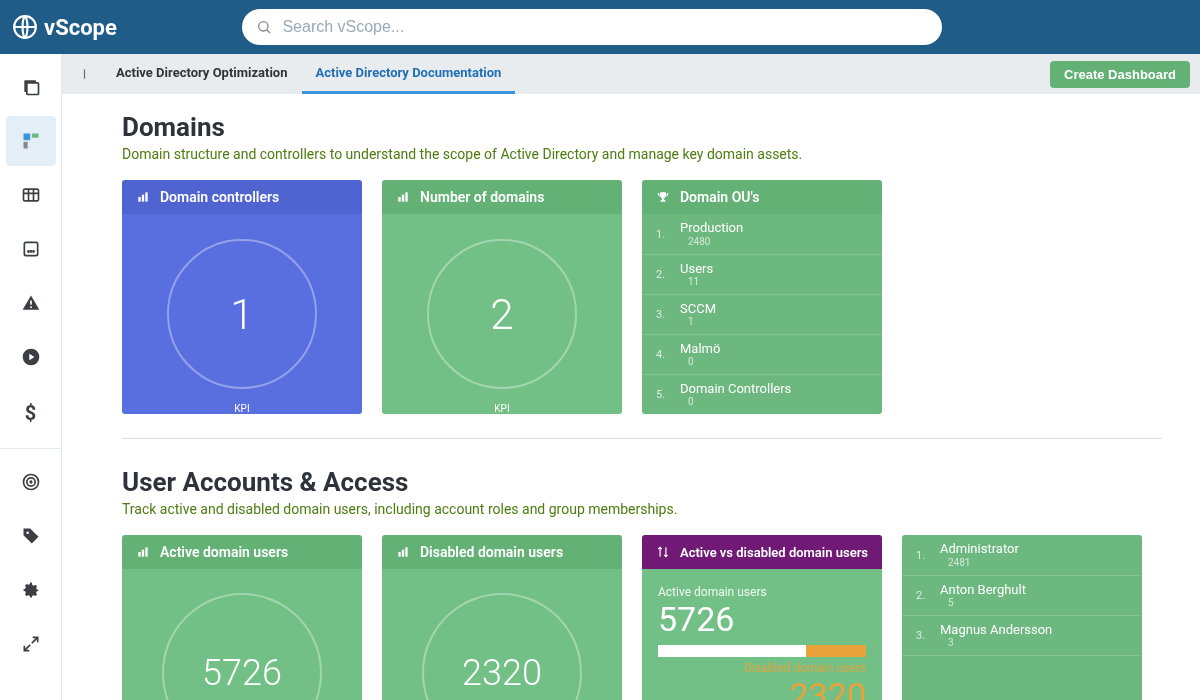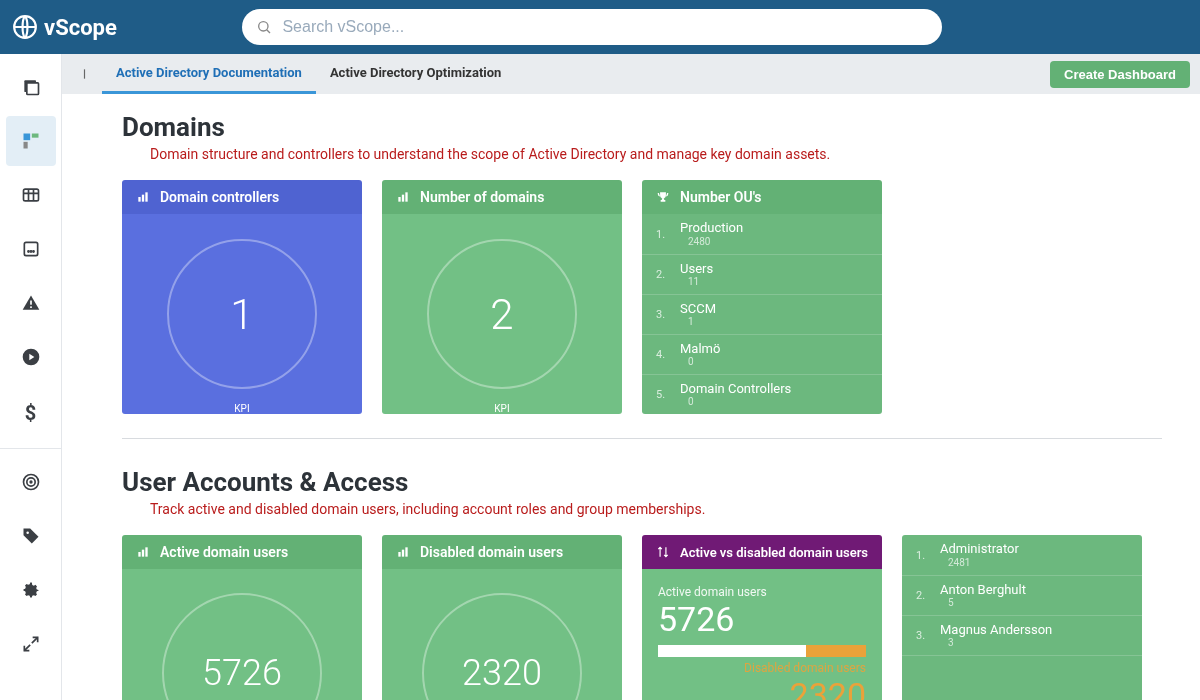--- a/index.html
+++ b/index.html
@@ -26,21 +26,21 @@
   
   .main { flex: 1; display: flex; flex-direction: column; overflow: hidden; }
   .tabsbar { height: 40px; background: #e9ecef; display: flex; align-items: stretch; padding-left: 12px; position:relative; }
   .tabsbar .tabsort { width:28px; display:flex; align-items:center; justify-content:center; color:#666; }
   .tab { display: flex; align-items: center; padding: 0 14px; font-size: 13px; font-weight: 700; color: #333; cursor: pointer; border-bottom: 3px solid transparent; }
   .tab.active { color: #1f6fb6; border-bottom-color: #3a96d8; }
   .createbtn { margin-left: auto; margin-right: 10px; align-self: center; background: #63b175; color: #fff; border: none; border-radius: 4px; padding: 6px 14px; font-size: 13px; font-weight: 600; cursor: pointer; }
   
   .content { flex: 1; overflow-y: auto; padding: 18px 38px 40px 60px; }
   .section-title { font-size: 26px; font-weight: 700; color: #2d3339; margin-bottom: 4px; }
-  .section-sub { font-size: 14px; color: #b91c1c; margin-bottom: 18px; margin-left: 28px; }
+  .section-sub { font-size: 14px; color: #4d7c0f; margin-bottom: 18px; }
   hr.divider { border: none; border-top: 1px solid #d8dbdf; margin: 24px 0 28px; }
   
   .cards { display: flex; gap: 20px; flex-wrap: wrap; }
   .card { width: 240px; border-radius: 3px; overflow: hidden; display: flex; flex-direction: column; }
   .card-head { height: 34px; display: flex; align-items: center; gap: 10px; padding: 0 14px; color: #fff; font-size: 14px; font-weight: 600; }
   .card-body { flex: 1; position: relative; display: flex; flex-direction: column; align-items: center; justify-content: center; color:#fff; }
   
   .card.blue .card-head { background: #4f63d1; }
   .card.blue .card-body { background: #5a6fdf; height: 200px; }
   .card.green .card-head { background: #63b175; }
@@ -168,22 +168,22 @@
   </div>
 
   <div class="main">
     <div class="tabsbar">
       <div class="tabsort">
         <svg viewBox="0 0 24 24" width="14" height="14" fill="currentColor">
             <path d="M4 6h4M4 12h8M4 18h12"></path>
             <path d="M6 4v16" stroke="currentColor" stroke-width="2"></path>
           </svg>
       </div>
+      <div class="tab">Active Directory Optimization</div>
       <div class="tab active">Active Directory Documentation</div>
-      <div class="tab">Active Directory Optimization</div>
       <button class="createbtn">Create Dashboard</button>
     </div>
 
     <div class="content">
 
       <div class="section-title">Domains</div>
       <div class="section-sub">Domain structure and controllers to understand the scope of Active Directory and manage key domain assets.</div>
 
       <div class="cards">
 
@@ -215,21 +215,21 @@
             <div class="kpi-circle">2</div>
             <div class="kpi-label">KPI</div>
           </div>
         </div>
 
         <div class="card green-dark">
           <div class="card-head">
             <svg class="head-icon" viewBox="0 0 24 24">
                 <path d="M7 4h10v5a5 5 0 0 1-10 0zM5 5H3v2a4 4 0 0 0 4 4M19 5h2v2a4 4 0 0 1-4 4M10 14h4v3h-4zM8 20h8v-3H8z"></path>
               </svg>
-            <span>Number OU's</span>
+            <span>Domain OU's</span>
           </div>
           <div class="card-body">
             <ul class="ou-list">
               <li>
                   <span class="ou-num">1.</span>
                   <div class="ou-meta">
                     <span class="ou-name">Production</span>
                     <span class="ou-val">2480</span>
                   </div>
                 </li>

